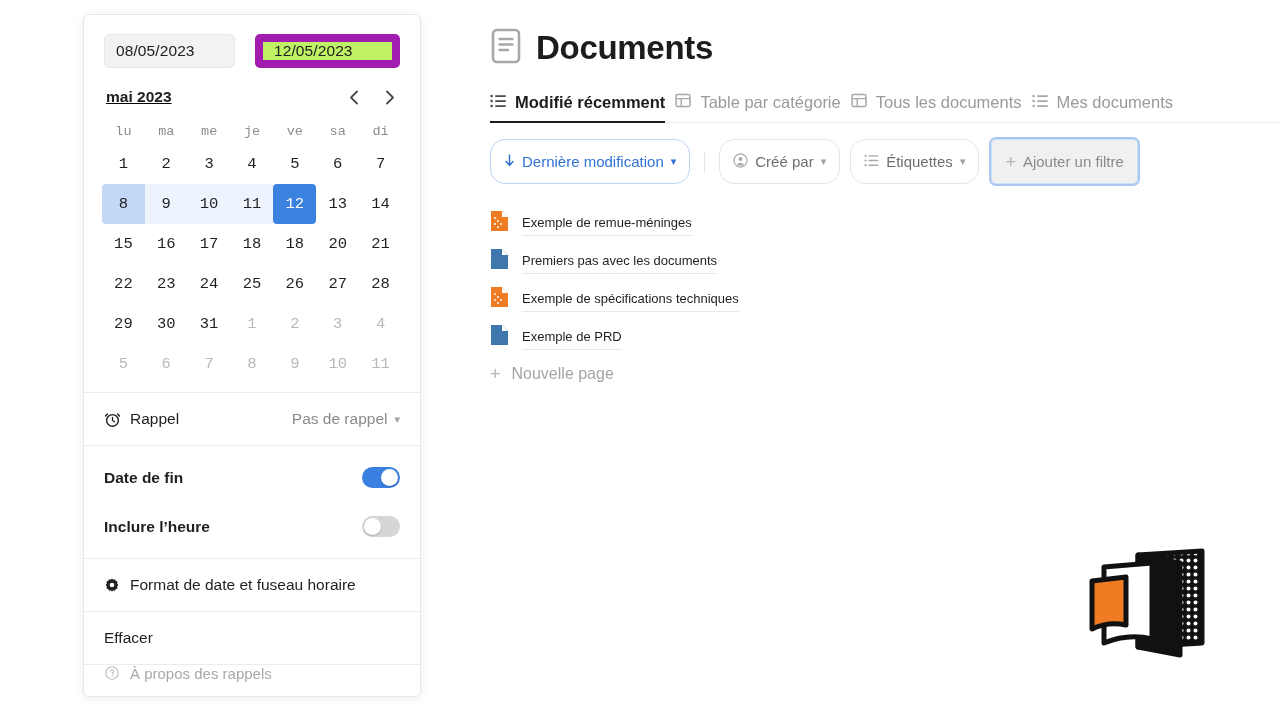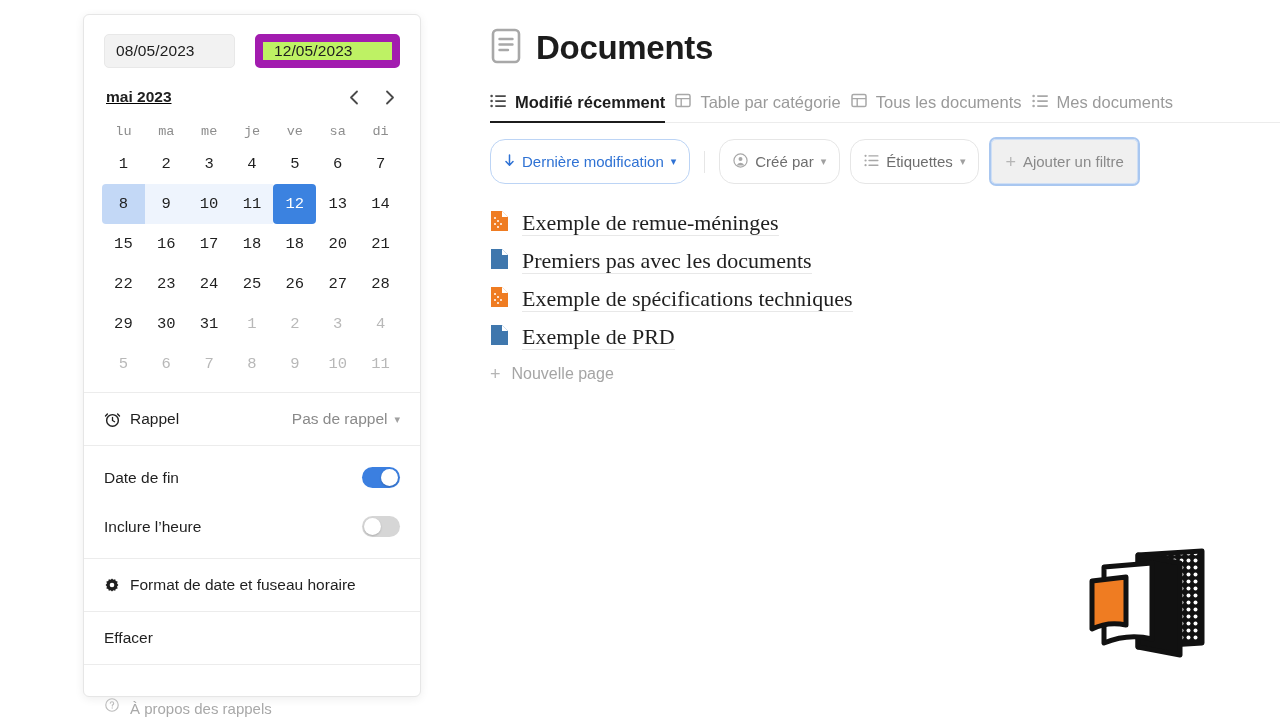--- a/index.html
+++ b/index.html
@@ -151,21 +151,21 @@
     top: 2px;
     width: 17px; height: 17px;
     border-radius: 50%;
     background: #ffffff;
     box-shadow: 0 1px 2px rgba(0,0,0,.2);
   }
   .toggle.on .knob { right: 2px; }
   .toggle.off .knob { left: 2px; }
 
   .footer-row {
-    display: flex; align-items: flex-end;
+    display: flex; align-items: flex-start;
     padding: 0 20px;
     height: 52px;
     gap: 10px;
   }
   .footer-row .muted-text {
     font-size: 15px;
     color: #a8a8a8;
   }
 
   
@@ -247,25 +247,24 @@
   .caret { font-size: 11px; color: #a0a0a0; }
   .chip.primary .caret { color: #2f72d4; }
 
   .doc-list { margin-top: 20px; }
   .doc-item {
     display: flex; align-items: center; gap: 13px;
     height: 38px;
     cursor: pointer;
   }
   .doc-title {
-    font-size: 22px;
+    font-size: 13px;
     color: #1f1f1f;
     border-bottom: 1px solid #e8e8e8;
     line-height: 25px;
-    font-family: Liberation Serif, serif;
   }
   .new-page {
     display: flex; align-items: center; gap: 11px;
     height: 36px;
     font-size: 16px;
     color: #a5a5a5;
     cursor: pointer;
   }
   .plus-sign { font-size: 18px; color: #b5b5b5; line-height: 1; }
 
@@ -469,21 +468,21 @@
     </div>
     <span class="row-label">Rappel</span>
     <div class="row-right">
       <span>Pas de rappel</span>
       <span class="caret">▾</span>
     </div>
   </div>
 
   <div class="divider"></div>
 
-  <div style="padding:14px 0 14px 0;">
+  <div style="padding:14px 0 14px 0;font-weight:bold;">
     <div class="toggle-row">
       <span class="row-label">Date de fin</span>
       <div class="toggle on">
           <div class="knob"></div>
         </div>
     </div>
     <div class="toggle-row" style="margin-top:14px;">
       <span class="row-label">Inclure l’heure</span>
       <div class="toggle off">
           <div class="knob"></div>

